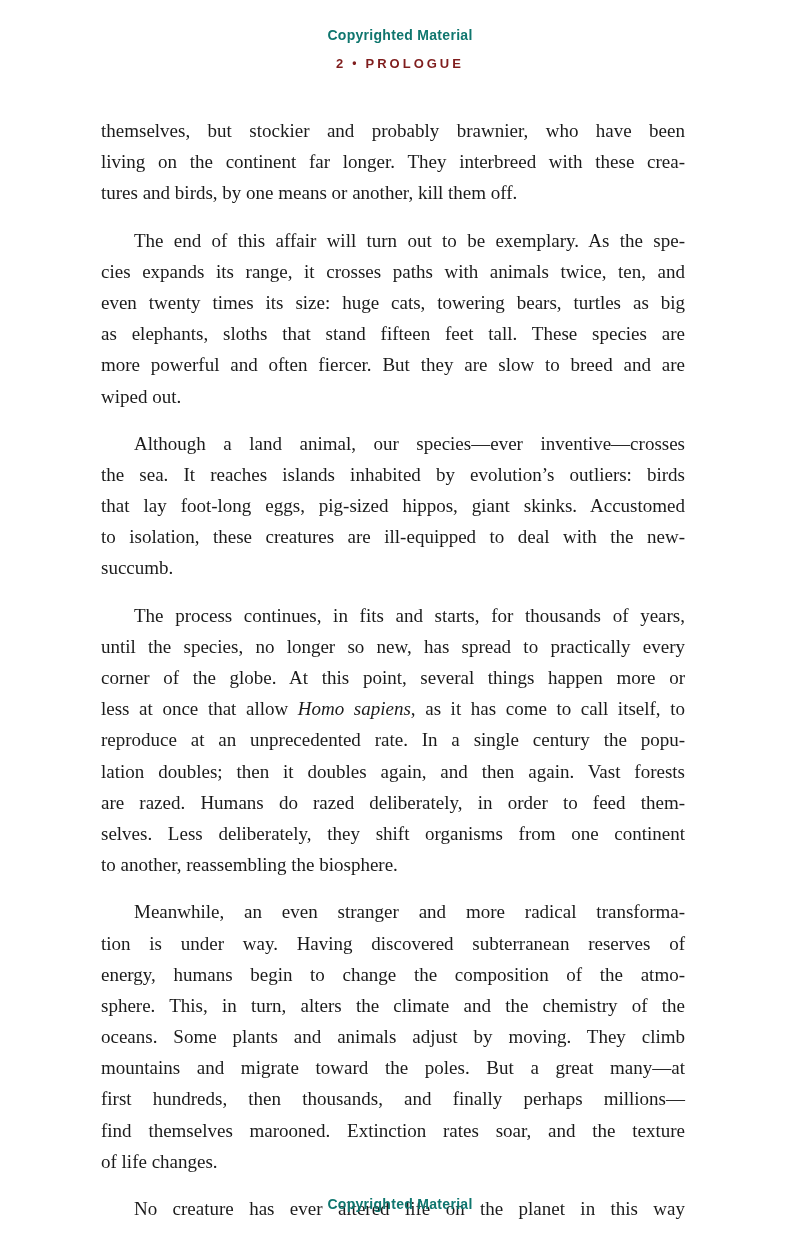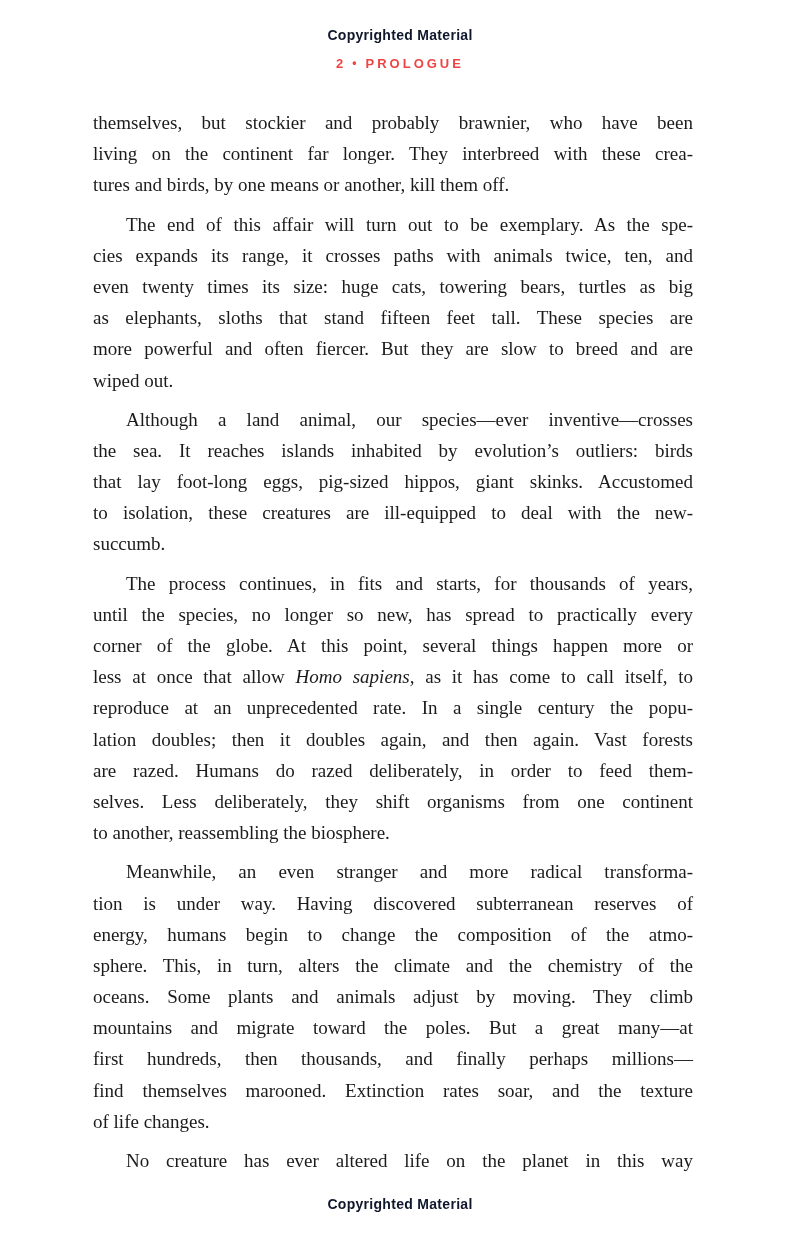--- a/index.html
+++ b/index.html
@@ -17,53 +17,53 @@
   }
   .copyright-note {
     position: absolute;
     left: 0;
     width: 100%;
     text-align: center;
     font-family: "Liberation Sans", sans-serif;
     font-size: 14px;
     font-weight: 700;
     letter-spacing: 0.3px;
-    color: #0f172a;
+    color: #0f766e;
   }
   .copyright-note.top { top: 27px; }
   .copyright-note.bottom { top: 1196px; }
   .running-head {
     position: absolute;
     top: 56px;
     left: 0;
     width: 100%;
     text-align: center;
     font-family: "Liberation Sans", sans-serif;
     font-size: 13px;
     font-weight: 700;
     letter-spacing: 3px;
-    color: #ef4444;
+    color: #7f1d1d;
     transform: scaleY(1.05);
   }
   .running-head .sep {
     display: inline-block;
     margin: 0 6px;
     font-size: 12px;
     vertical-align: 1px;
   }
   .page-text {
     position: absolute;
     top: 99px;
     left: 85px;
     width: 616px;
     color: #1b1b1b;
     font-size: 19px;
     line-height: 31.2px;
   }
-  .paragraph { margin: 8px; }
+  .paragraph { margin: 16px; }
   .line {
     text-align: justify;
     -moz-text-align-last: justify;
     text-align-last: justify;
     height: 31.2px;
     overflow: visible;
   }
   .line.indent { text-indent: 33px; }
   .line.parend {
     -moz-text-align-last: left;

